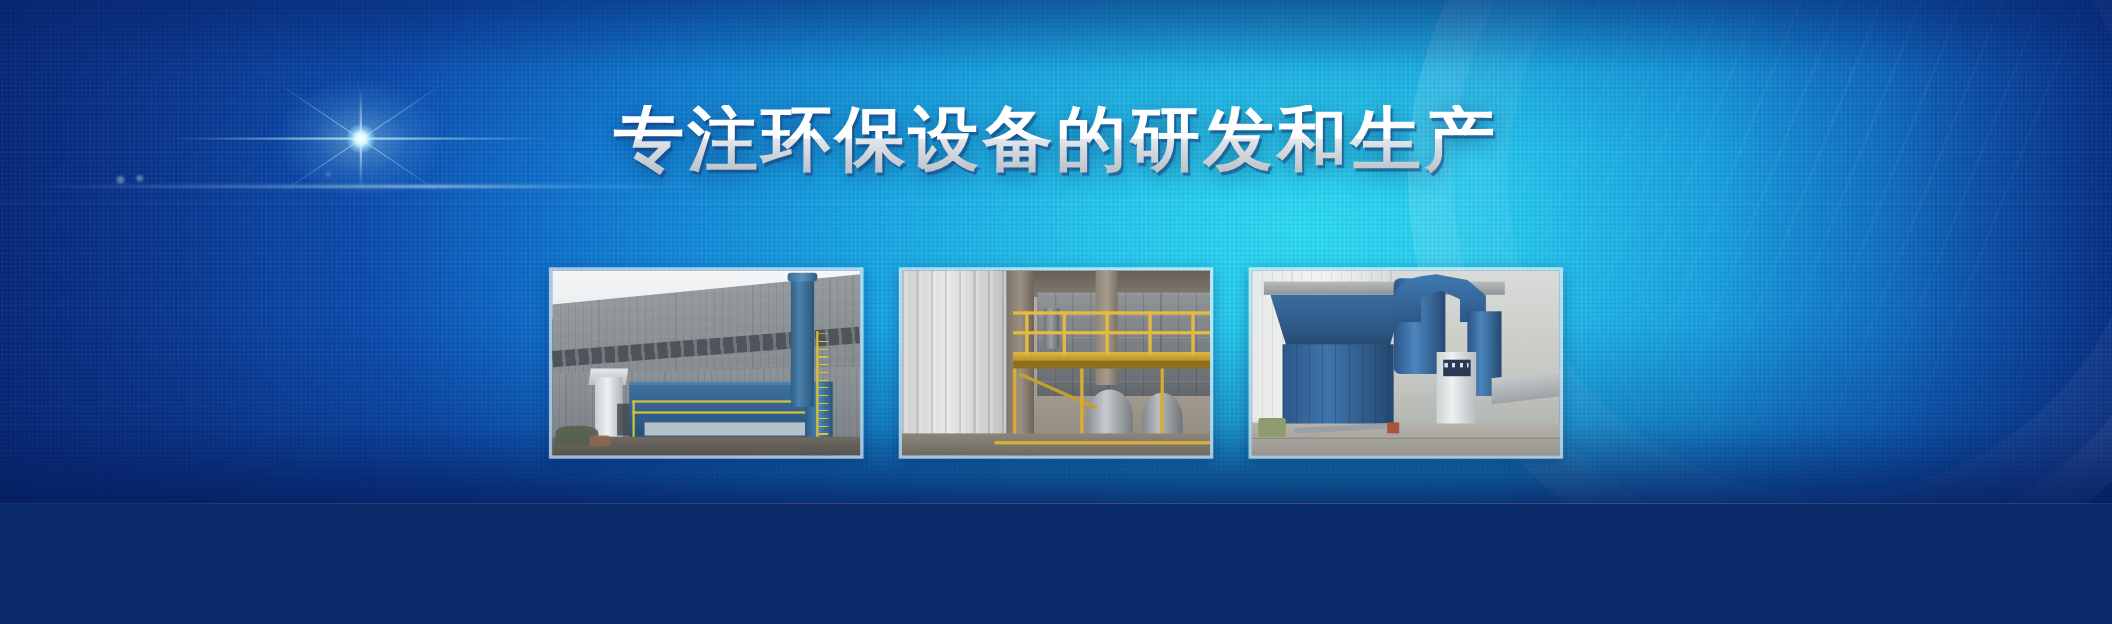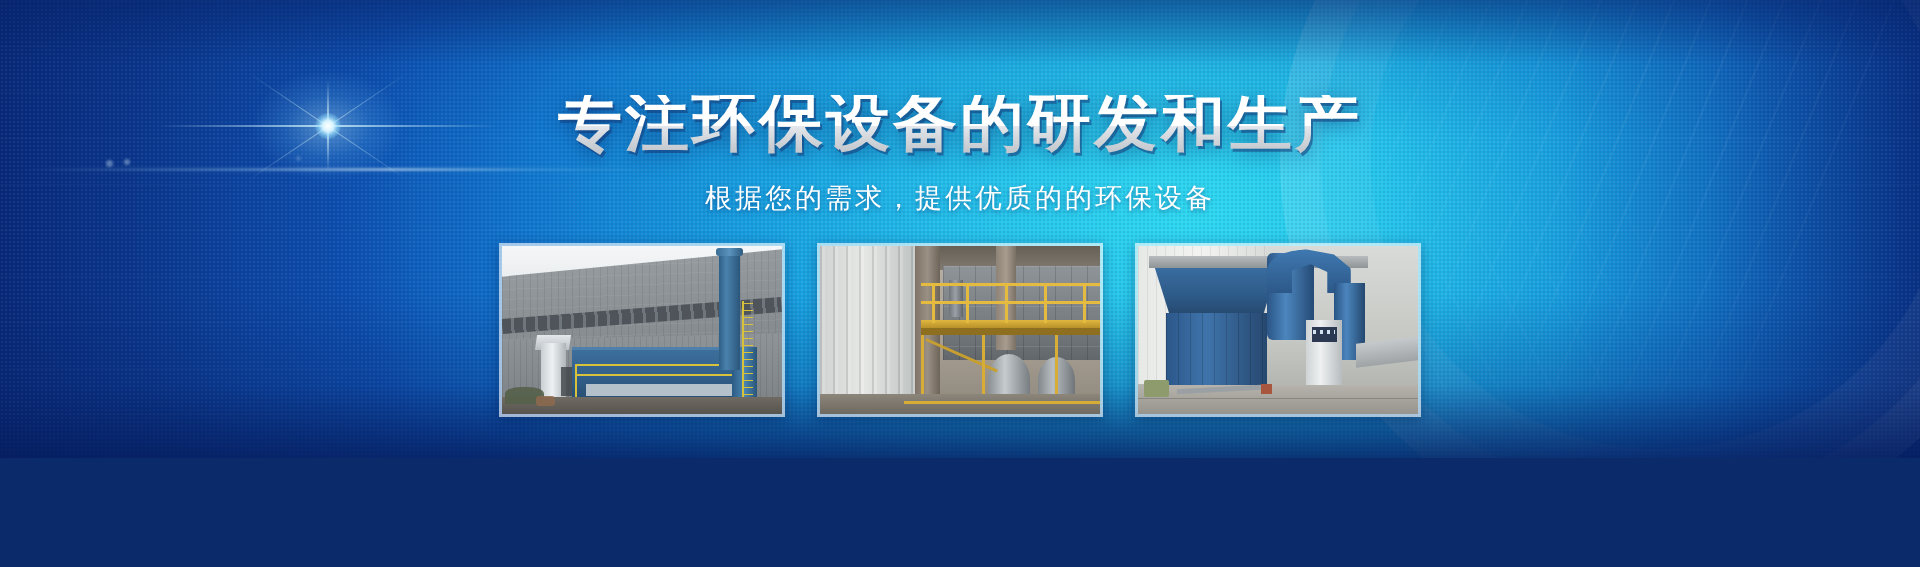--- a/index.html
+++ b/index.html
@@ -4,21 +4,20 @@
 <title>Banner</title>
 <style>
   html,body{margin:0;padding:0;background:#0a2a6a;}
   body{font-family:"DejaVu Sans","Liberation Sans",sans-serif;}
 
   #banner{
     position:relative;
     width:1920px;height:458px;
     overflow:hidden;
     background:#ef4444;
-    font-family:Liberation Mono, monospace;
   }
 
   
   .bg-base{
     position:absolute;inset:0;
     background:
       radial-gradient(ellipse 1100px 620px at 62% 46%, #2fd8f0 0%, #26c3ea 18%, #19a2e0 38%, #1179cf 60%, #0d52b4 78%, #0b3e95 100%);
   }
   .bg-leftdark{
     position:absolute;inset:0;
@@ -350,21 +349,20 @@
   <div class="lightbar"></div>
   <div class="bokeh" style="left:106px;top:160px;width:7px;height:7px;"></div>
   <div class="bokeh" style="left:124px;top:159px;width:6px;height:6px;"></div>
   <div class="bokeh" style="left:296px;top:156px;width:5px;height:5px;opacity:.5;"></div>
 
   <div class="content">
 
     <h1 class="headline">专注环保设备的研发和生产</h1>
 
 
-    <div class="subtitle">根据您的需求，提供优质的的环保设备</div>
 
     <div class="gallery">
 
       <div class="photo">
         <div class="frame">
           <div class="p1-sky"></div>
           <div class="p1-wall"></div>
           <div class="p1-wall-tex"></div>
           <div class="p1-band"></div>
           <div class="p1-lowwall"></div>

